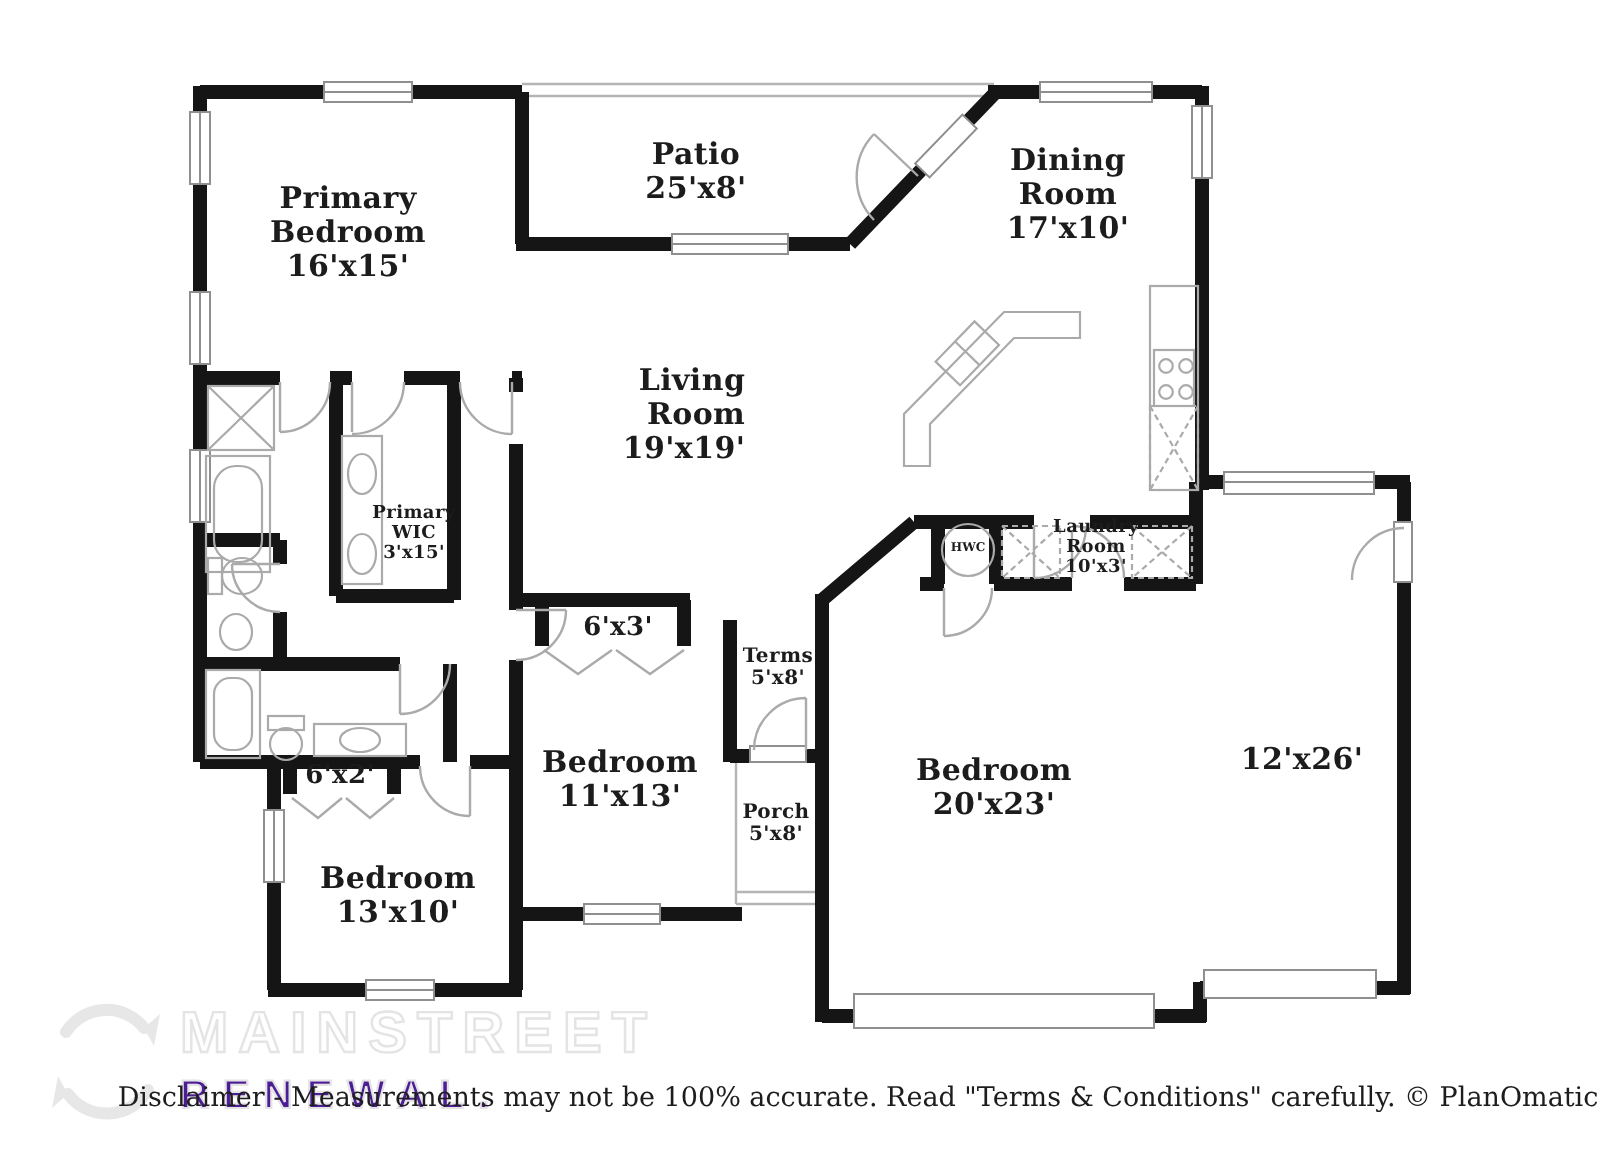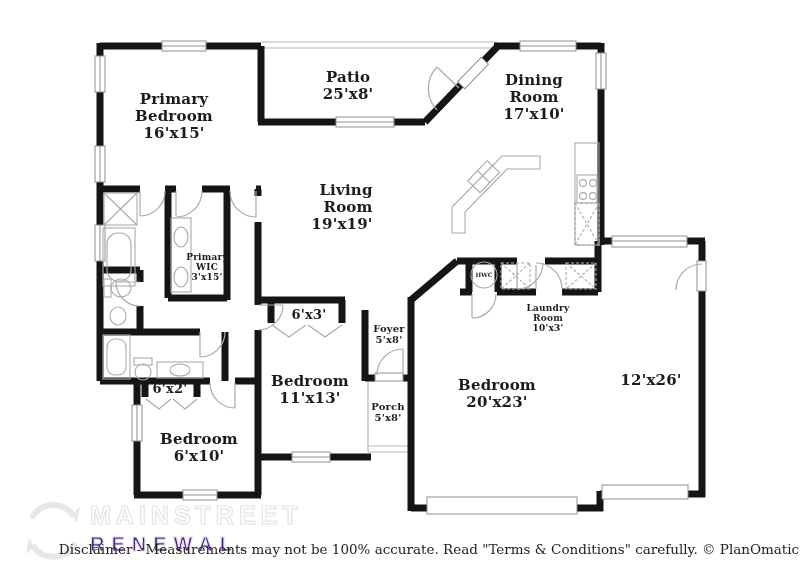--- a/index.html
+++ b/index.html
@@ -11,21 +11,21 @@
   .rl .dims{display:block;}
   .sz-lg{font-size:15px;}
   .sz-md{font-size:13px;text-align:center;}
   .sz-sm{font-size:10px;}
   .sz-xs{font-size:9px;}
   .sz-xxs{font-size:6px;letter-spacing:0;}
   .watermark{position:absolute;left:24px;top:498px;color:#fff;
              font-family:"Liberation Sans", sans-serif;}
   .wm-row{display:flex;align-items:flex-start;}
   .wm-text{margin-left:6px;}
-  .wm-line1{font-size:25px;font-weight:bold;letter-spacing:5px;color:#ffffff;
+  .wm-line1{font-size:29px;font-weight:bold;letter-spacing:5px;color:#ffffff;
             -webkit-text-stroke:1.2px #e4e4e4;}
   .wm-line2{font-size:20px;font-weight:bold;letter-spacing:7px;color:#4c1d95;
             -webkit-text-stroke:1.1px #e4e4e4;margin-top:3px;}
   .disclaimer{position:absolute;left:0;top:541px;width:858px;text-align:center;
               font-size:13.5px;color:#1d1d1d;font-family:"DejaVu Serif", serif;}
 </style>
 </head>
 <body>
 
 <div class="stage">
@@ -174,30 +174,30 @@
   <div class="rl sz-lg" style="left:174px;top:116px;"><span>Primary
 Bedroom</span><span class="dims">16'x15'</span></div>
   <div class="rl sz-lg" style="left:348px;top:86px;"><span>Patio</span><span class="dims">25'x8'</span></div>
   <div class="rl sz-lg" style="left:534px;top:97px;"><span>Dining
 Room</span><span class="dims">17'x10'</span></div>
   <div class="rl sz-lg" style="left:342px;top:207px;text-align:right;"><span>Living
 Room</span><span class="dims">19'x19'</span></div>
   <div class="rl sz-xs" style="left:207px;top:267px;"><span>Primary
 WIC</span><span class="dims">3'x15'</span></div>
   <div class="rl sz-md" style="left:309px;top:315px;"><span></span><span class="dims">6'x3'</span></div>
-  <div class="rl sz-sm" style="left:389px;top:334px;"><span>Foyer</span><span class="dims">5'x8'</span></div>
-  <div class="rl sz-xs" style="left:548px;top:274px;margin-top:44px;"><span>Laundry
+  <div class="rl sz-sm" style="left:389px;top:334px;"><span>Terms</span><span class="dims">5'x8'</span></div>
+  <div class="rl sz-xs" style="left:548px;top:274px;"><span>Laundry
 Room</span><span class="dims">10'x3'</span></div>
   <div class="rl sz-xxs" style="left:484px;top:275px;"><span>HWC</span></div>
   <div class="rl sz-lg" style="left:310px;top:390px;"><span>Bedroom</span><span class="dims">11'x13'</span></div>
   <div class="rl sz-sm" style="left:388px;top:412px;"><span>Porch</span><span class="dims">5'x8'</span></div>
   <div class="rl sz-lg" style="left:497px;top:394px;"><span>Bedroom</span><span class="dims">20'x23'</span></div>
   <div class="rl sz-lg" style="left:651px;top:380px;"><span></span><span class="dims">12'x26'</span></div>
   <div class="rl sz-md" style="left:170px;top:389px;"><span></span><span class="dims">6'x2'</span></div>
-  <div class="rl sz-lg" style="left:199px;top:448px;"><span>Bedroom</span><span class="dims">6'x10'</span></div>
+  <div class="rl sz-lg" style="left:199px;top:448px;"><span>Bedroom</span><span class="dims">13'x10'</span></div>
 
   <div class="watermark">
     <div class="wm-row">
       <div class="wm-text" style="margin-left:66px;margin-top:3px;">
         <div class="wm-line1">MAINSTREET</div>
         <div class="wm-line2">RENEWAL.</div>
       </div>
     </div>
   </div>
 

